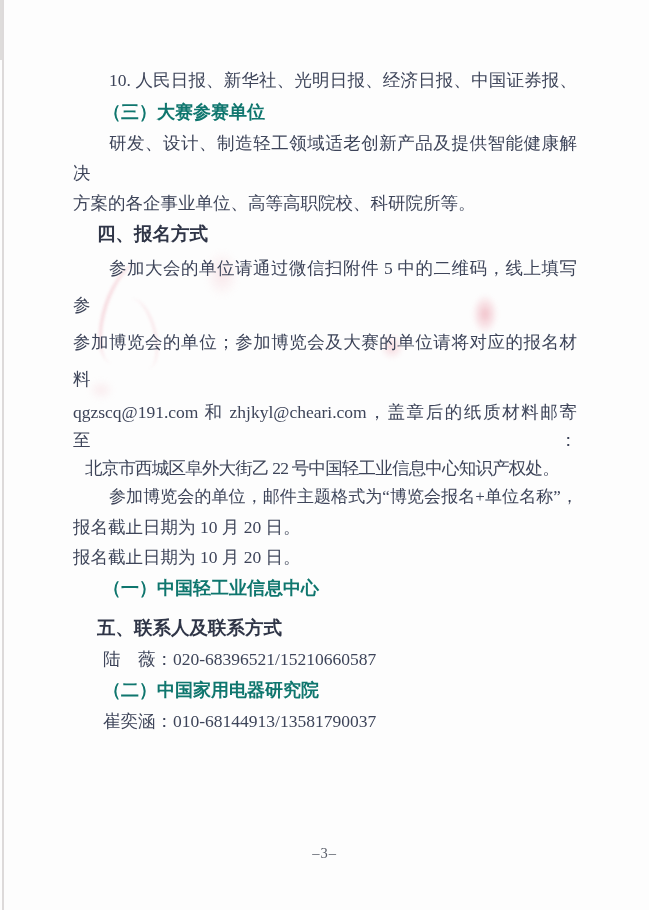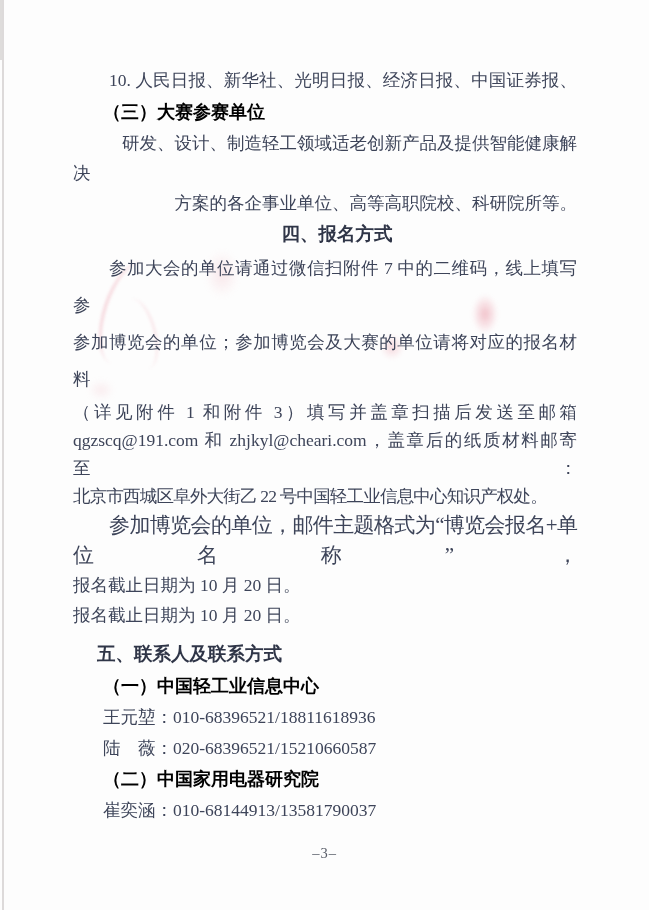--- a/index.html
+++ b/index.html
@@ -19,32 +19,32 @@
   }
   .line{
     font-size:17.5px;line-height:33px;
     text-align:left;text-justify:inter-character;
     white-space:nowrap;
   }
   .fill{text-align:justify;text-align-last:justify;white-space:normal;}
   .indent{text-indent:36px;}
   .indent-s{text-indent:30px;}
   .indent-h{text-indent:24px;}
-  .tight{letter-spacing:-0.8px;}
-  .compress{font-size:21px;letter-spacing:-1px;}
+  .tight{letter-spacing:-0.8px;margin-left:12px;}
+  .compress{font-size:17px;letter-spacing:-1px;}
   .head{
     font-family:"Liberation Sans","DejaVu Sans",sans-serif;
     font-weight:700;font-size:18.5px;color:#2f3547;
   }
-  .sub{font-weight:700;font-size:18px;color:#000000;}
+  .sub{font-weight:700;font-size:18px;color:#0f766e;}
   .contact{padding-left:30px;}
   .lhA{line-height:33px;}
   .lhB{line-height:31px;}
-  .lhC{line-height:30px;text-align:right;}
-  .lhD{line-height:32px;text-align:center;}
+  .lhC{line-height:30px;}
+  .lhD{line-height:32px;}
   .lhE{line-height:37px;}
   .lhF{line-height:28px;}
   .lhG{line-height:30px;}
   .lhH{line-height:32px;}
   .lhI{line-height:31px;}
   .mt{margin-top:8px;}
   .footer{
     position:absolute;left:0;top:845px;width:100%;
     text-align:center;font-size:14.5px;color:#565b66;
     letter-spacing:1px;z-index:2;
@@ -84,31 +84,29 @@
   <div class="artifact a4"></div>
   <div class="artifact a5"></div>
   <div class="artifact a6"></div>
 
   <div class="content">
     <div class="line lhA fill indent">10. 人民日报、新华社、光明日报、经济日报、中国证券报、</div>
     <div class="line lhB sub indent-s">（三）大赛参赛单位</div>
     <div class="line lhC fill indent">研发、设计、制造轻工领域适老创新产品及提供智能健康解决</div>
     <div class="line lhC">方案的各企事业单位、高等高职院校、科研院所等。</div>
     <div class="line lhD head indent-h">四、报名方式</div>
-    <div class="line lhE fill indent">参加大会的单位请通过微信扫附件 7 中的二维码，线上填写参</div>
+    <div class="line lhE fill indent">参加大会的单位请通过微信扫附件 5 中的二维码，线上填写参</div>
     <div class="line lhE fill">参加博览会的单位；参加博览会及大赛的单位请将对应的报名材料</div>
-    <div class="line lhF fill">（详见附件 1 和附件 3）填写并盖章扫描后发送至邮箱</div>
     <div class="line lhF fill">qgzscq@191.com 和 zhjkyl@cheari.com，盖章后的纸质材料邮寄至：</div>
     <div class="line lhF tight">北京市西城区阜外大街乙 22 号中国轻工业信息中心知识产权处。</div>
     <div class="line lhG fill indent compress">参加博览会的单位，邮件主题格式为“博览会报名+单位名称”，</div>
     <div class="line lhG">报名截止日期为 10 月 20 日。</div>
     <div class="line lhG">报名截止日期为 10 月 20 日。</div>
+    <div class="line lhH sub indent-s">（一）中国轻工业信息中心</div>
     <div class="line lhH head indent-h mt">五、联系人及联系方式</div>
-    <div class="line lhH sub indent-s">（一）中国轻工业信息中心</div>
-    <div class="line lhI contact">王元堃：010-68396521/18811618936</div>
     <div class="line lhI contact">陆　薇：020-68396521/15210660587</div>
     <div class="line lhI sub indent-s">（二）中国家用电器研究院</div>
     <div class="line lhI contact">崔奕涵：010-68144913/13581790037</div>
 
   </div>
 
   <div class="footer">–3–</div>
 
 </div>
 

